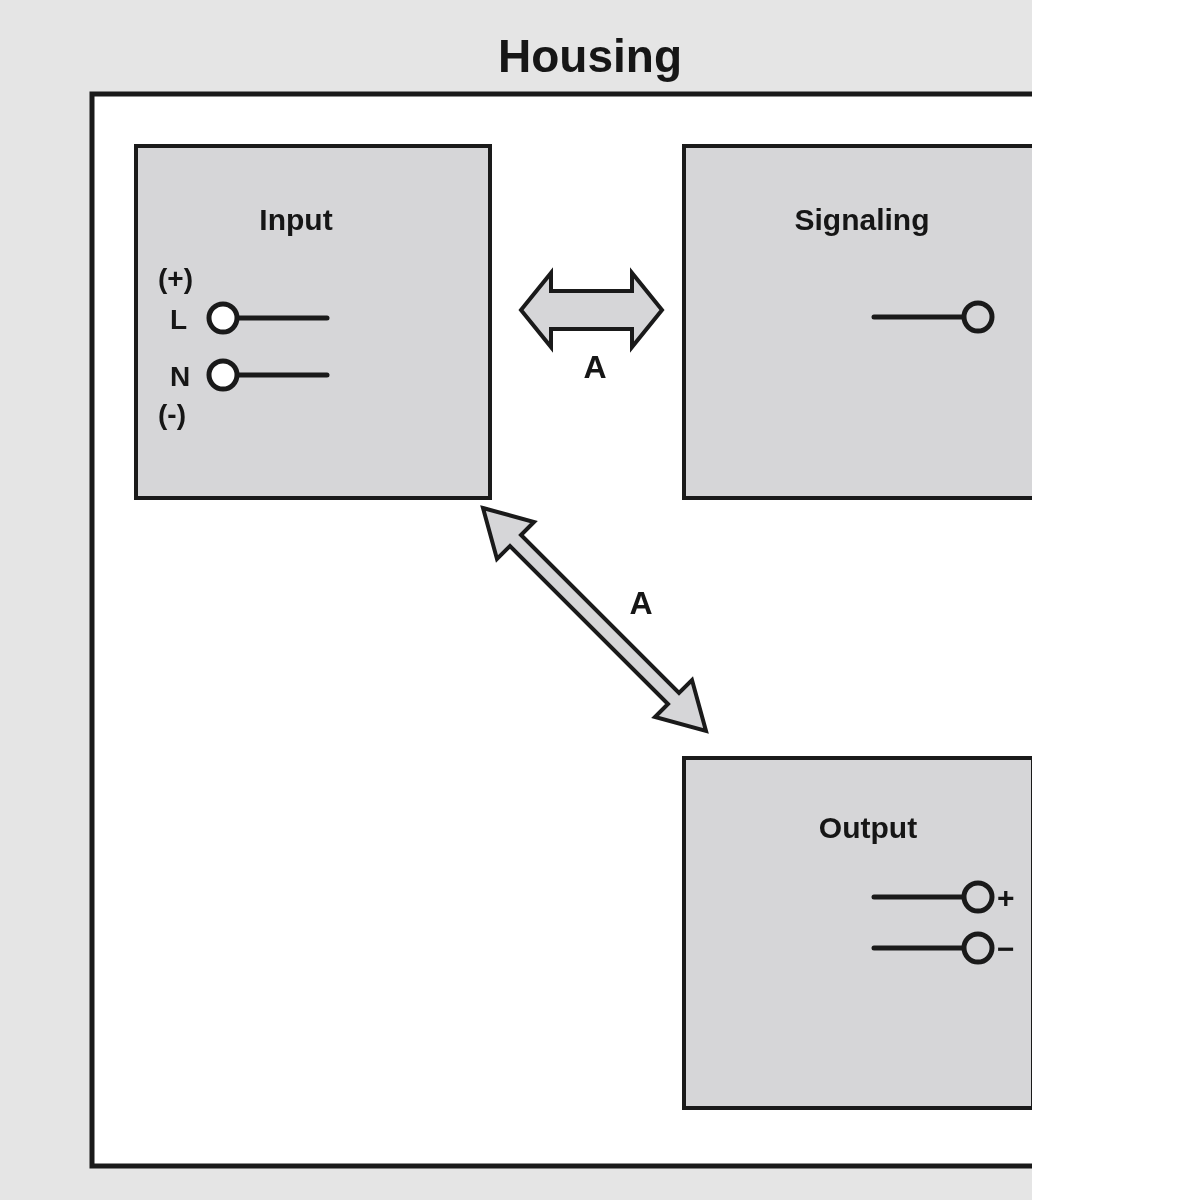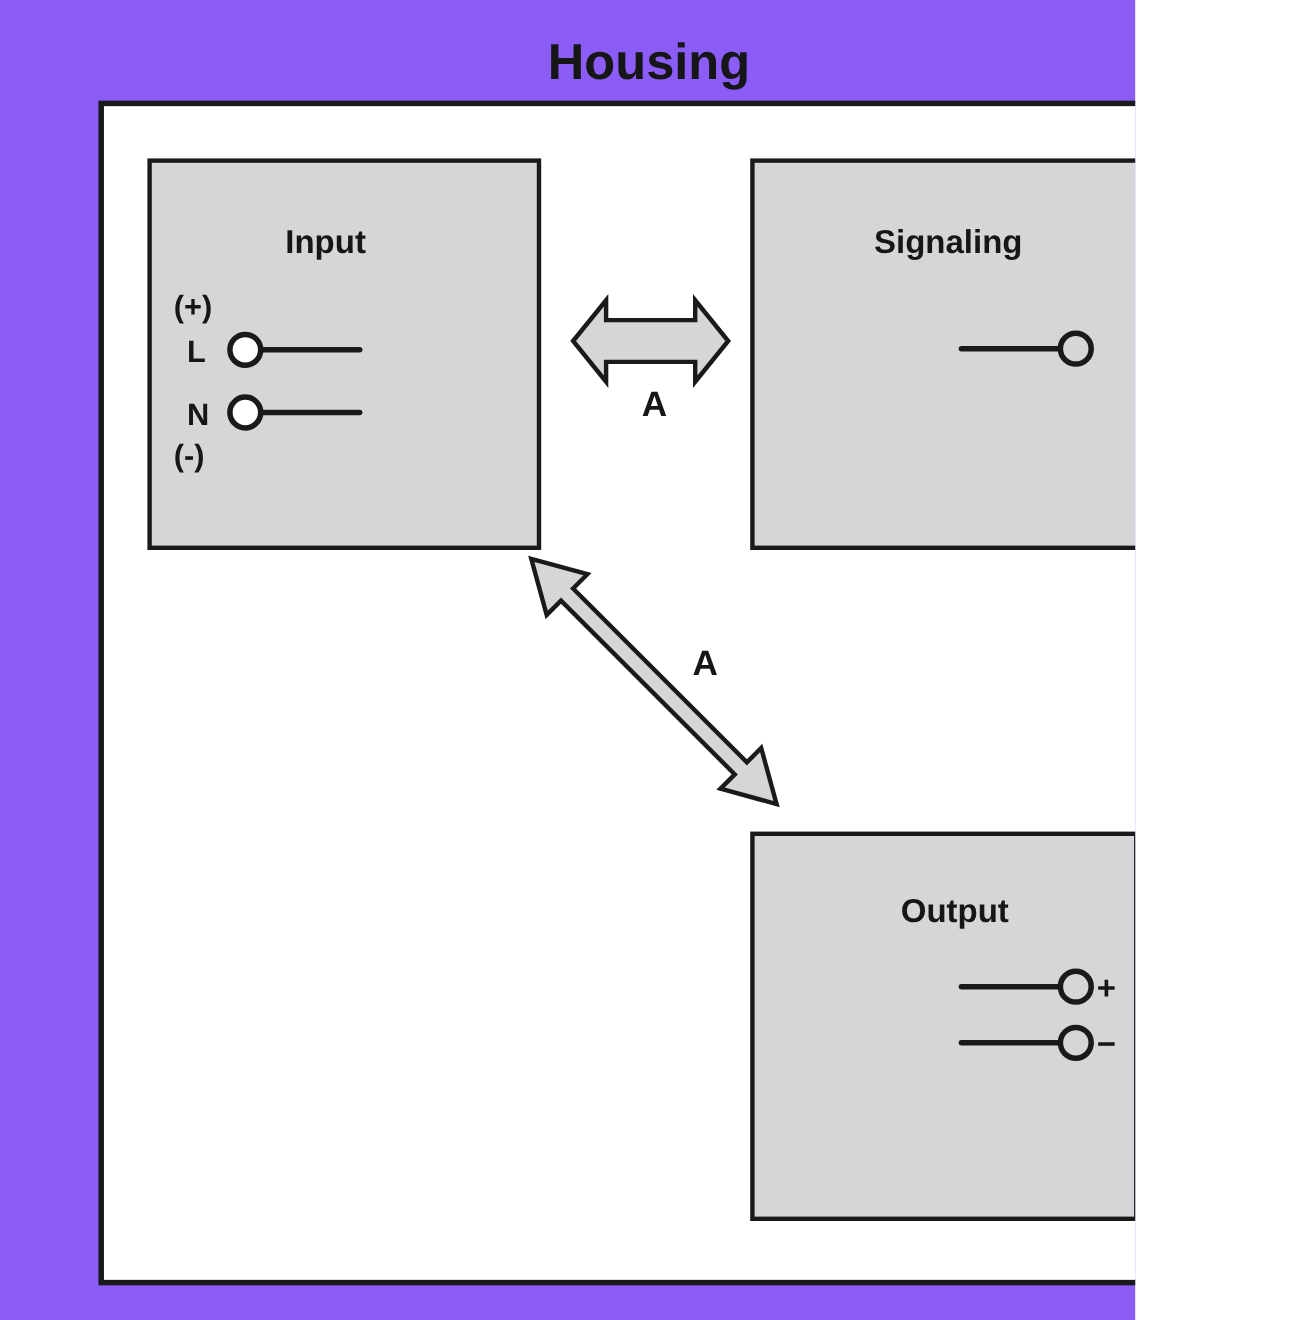--- a/index.html
+++ b/index.html
@@ -7,21 +7,21 @@
     padding: 0;
     background: #ffffff;
   }
   body {
     font-family: "Liberation Sans", sans-serif;
   }
   #canvas {
     position: relative;
     width: 1032px;
     height: 1200px;
-    background: #8b5cf6;
+    background: #e5e5e5;
     overflow: hidden;
   }
   #diagram-svg {
     position: absolute;
     left: 0;
     top: 0;
     width: 1181px;
     height: 1200px;
   }
   .title-text {

